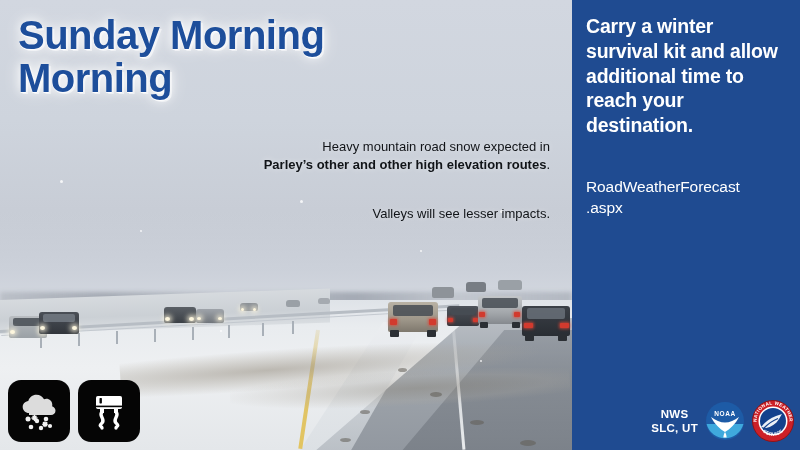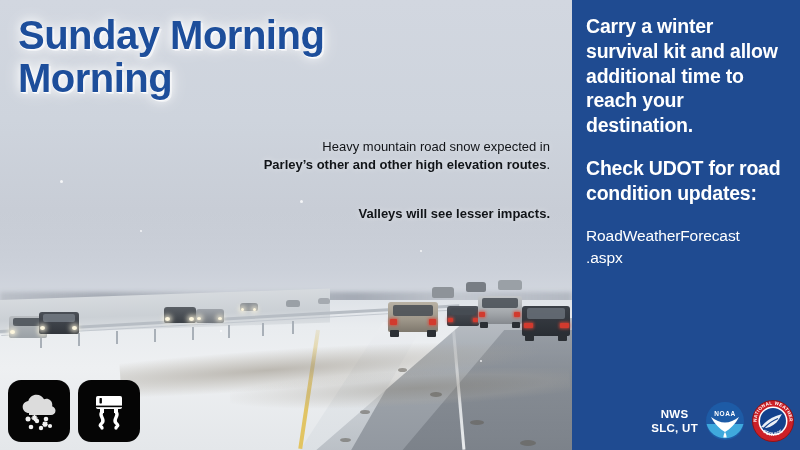--- a/index.html
+++ b/index.html
@@ -118,21 +118,21 @@
   }
   .body-block {
     position:absolute; left:40px; top:138px; width:510px;
     color:#111418; font-size:13px; line-height:1.42; text-align:right;
     text-shadow:0 0 6px rgba(255,255,255,.55);
   }
   .body-block .l1 { font-weight:400; }
   .body-block .l2 { font-weight:700; }
   .body-block .l2 .tail { font-weight:400; }
   .body-block .gap { height:30px; }
-  .body-block .l3, .body-block .l4 { font-weight:700;text-align:right; }
+  .body-block .l3, .body-block .l4 { font-weight:400;text-align:right; }
 
   
   .icon-row { position:absolute; left:8px; bottom:8px; display:flex; gap:8px; }
   .pictogram {
     width:62px; height:62px; background:#050505; border-radius:13px;
     display:flex; align-items:center; justify-content:center;
   }
 
   
   .right-panel {
@@ -322,21 +322,20 @@
           <path d="M17 25c-4 3.5 4 7.5 0 11s0 3 0 5" stroke="#ffffff" stroke-width="3.4" fill="none" stroke-linecap="round"></path>
           <path d="M31 25c4 3.5-4 7.5 0 11s0 3 0 5" stroke="#ffffff" stroke-width="3.4" fill="none" stroke-linecap="round"></path>
         </svg>
       </div>
     </div>
   </div>
 
   <div class="right-panel">
     <div class="rp-text">Carry a winter survival kit and allow additional time to reach your destination.</div>
     <div class="rp-gap"></div>
-    <div class="rp-text">Check UDOT for road condition updates:</div>
     <div class="rp-url">
       <div>RoadWeatherForecast</div>
       <div>.aspx</div>
     </div>
 
     <div class="logo-row">
       <div class="nws-text">
         <div>NWS</div>
         <div>SLC, UT</div>
       </div>

